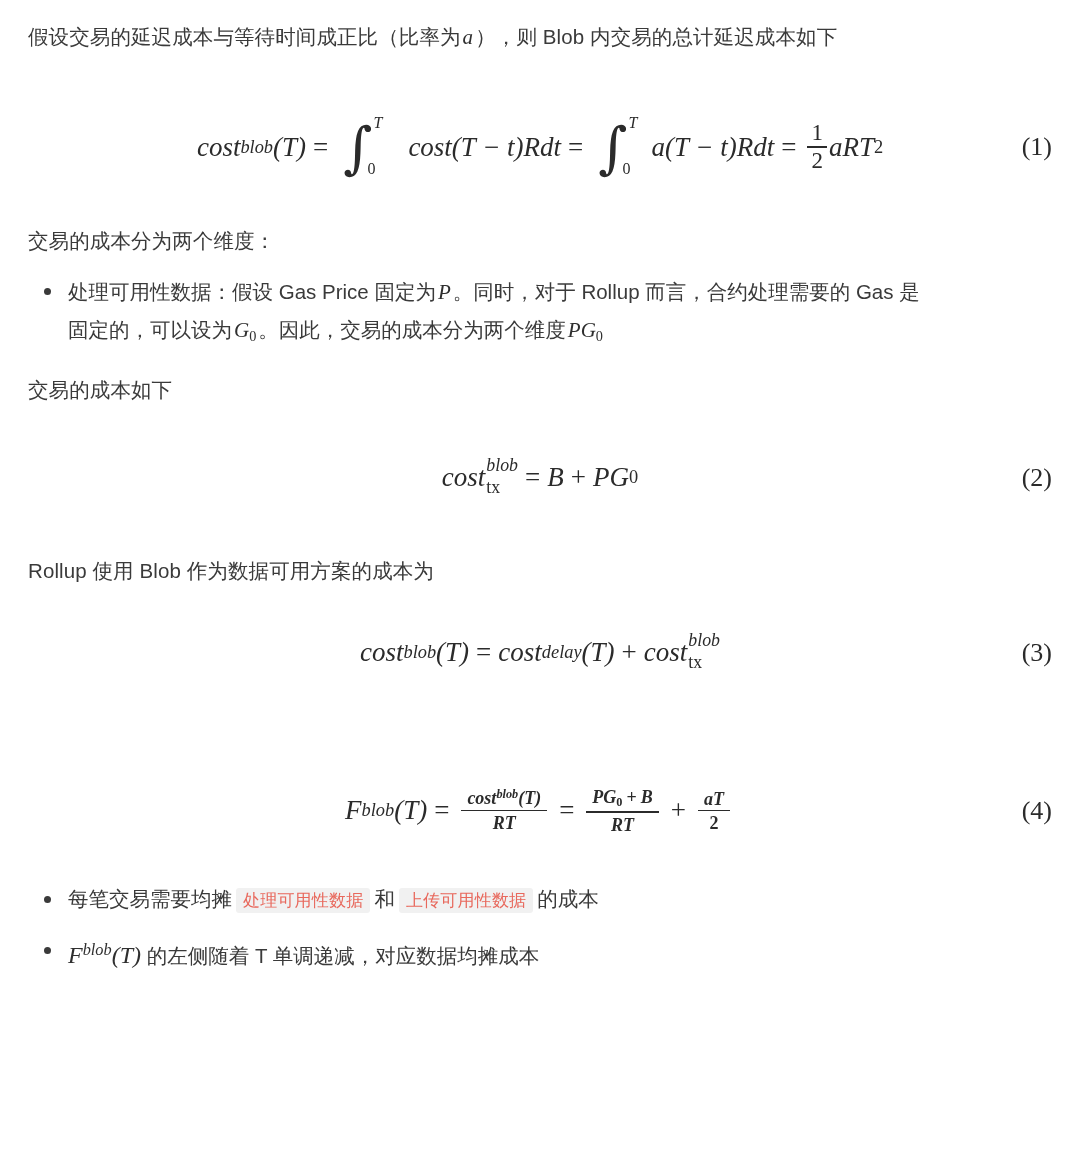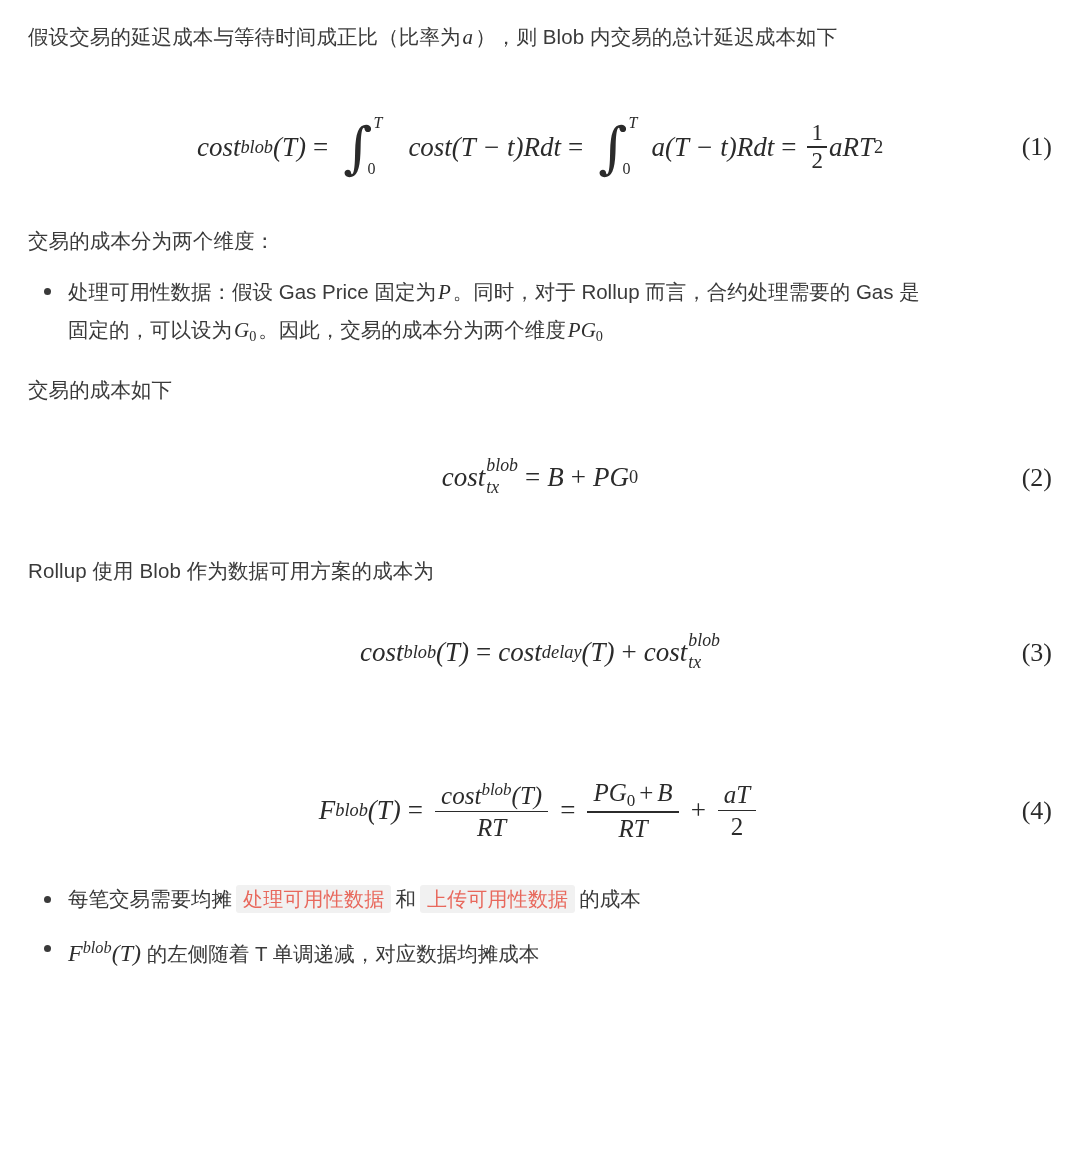--- a/index.html
+++ b/index.html
@@ -113,36 +113,36 @@
     line-height: 1.12;
   }
   .frac .num { padding: 0 6px 1px 6px; }
   .frac .den { padding: 2px 6px 0 6px; }
   .frac .bar {
     height: 1.6px;
     background: #2b2b2b;
     width: 100%;
     align-self: stretch;
   }
-  .frac-sm { font-size: 25px; }
+  .frac-sm { font-size: 18px; font-weight: bold; }
   .frac-half { font-size: 23px; margin: 0 2px 0 4px; }
   .frac-half .num, .frac-half .den { padding: 0 4px; }
 
   
   .stack {
     display: inline-flex;
     flex-direction: column;
     vertical-align: middle;
     line-height: 1;
     font-size: 0.66em;
     margin-left: 1px;
     transform: translateY(-1px);
   }
   .stack .s-sup { font-style: italic; margin-bottom: 2px; }
-  .stack .s-sub { font-style: italic; margin-top: 2px; }
+  .stack .s-sub { margin-top: 2px; }
 
   
   ul.blist {
     list-style: none;
     margin: 0;
     padding: 0;
   }
   ul.blist li {
     position: relative;
     padding-left: 40px;
@@ -164,21 +164,21 @@
   ul.blist.l2 li:last-child { margin-bottom: 0; }
 
   ul.blist.final li { margin-bottom: 9px; line-height: 40px; }
   ul.blist.final li .dot { top: 17px; }
   ul.blist.final li:last-child { margin-bottom: 0; }
 
   
   .hl {
     background: #f1f1f1;
     color: #e8685c;
-    font-size: 20px;
+    font-size: 17px;
     padding: 3px 7px;
     border-radius: 3px;
     margin: 12px 4px;
     font-family: "Liberation Sans", "DejaVu Sans", sans-serif;
     letter-spacing: 0.2px;
   }
 
   .mi-F {
     font-family: "Liberation Serif", "DejaVu Serif", serif;
     font-size: 24px;

